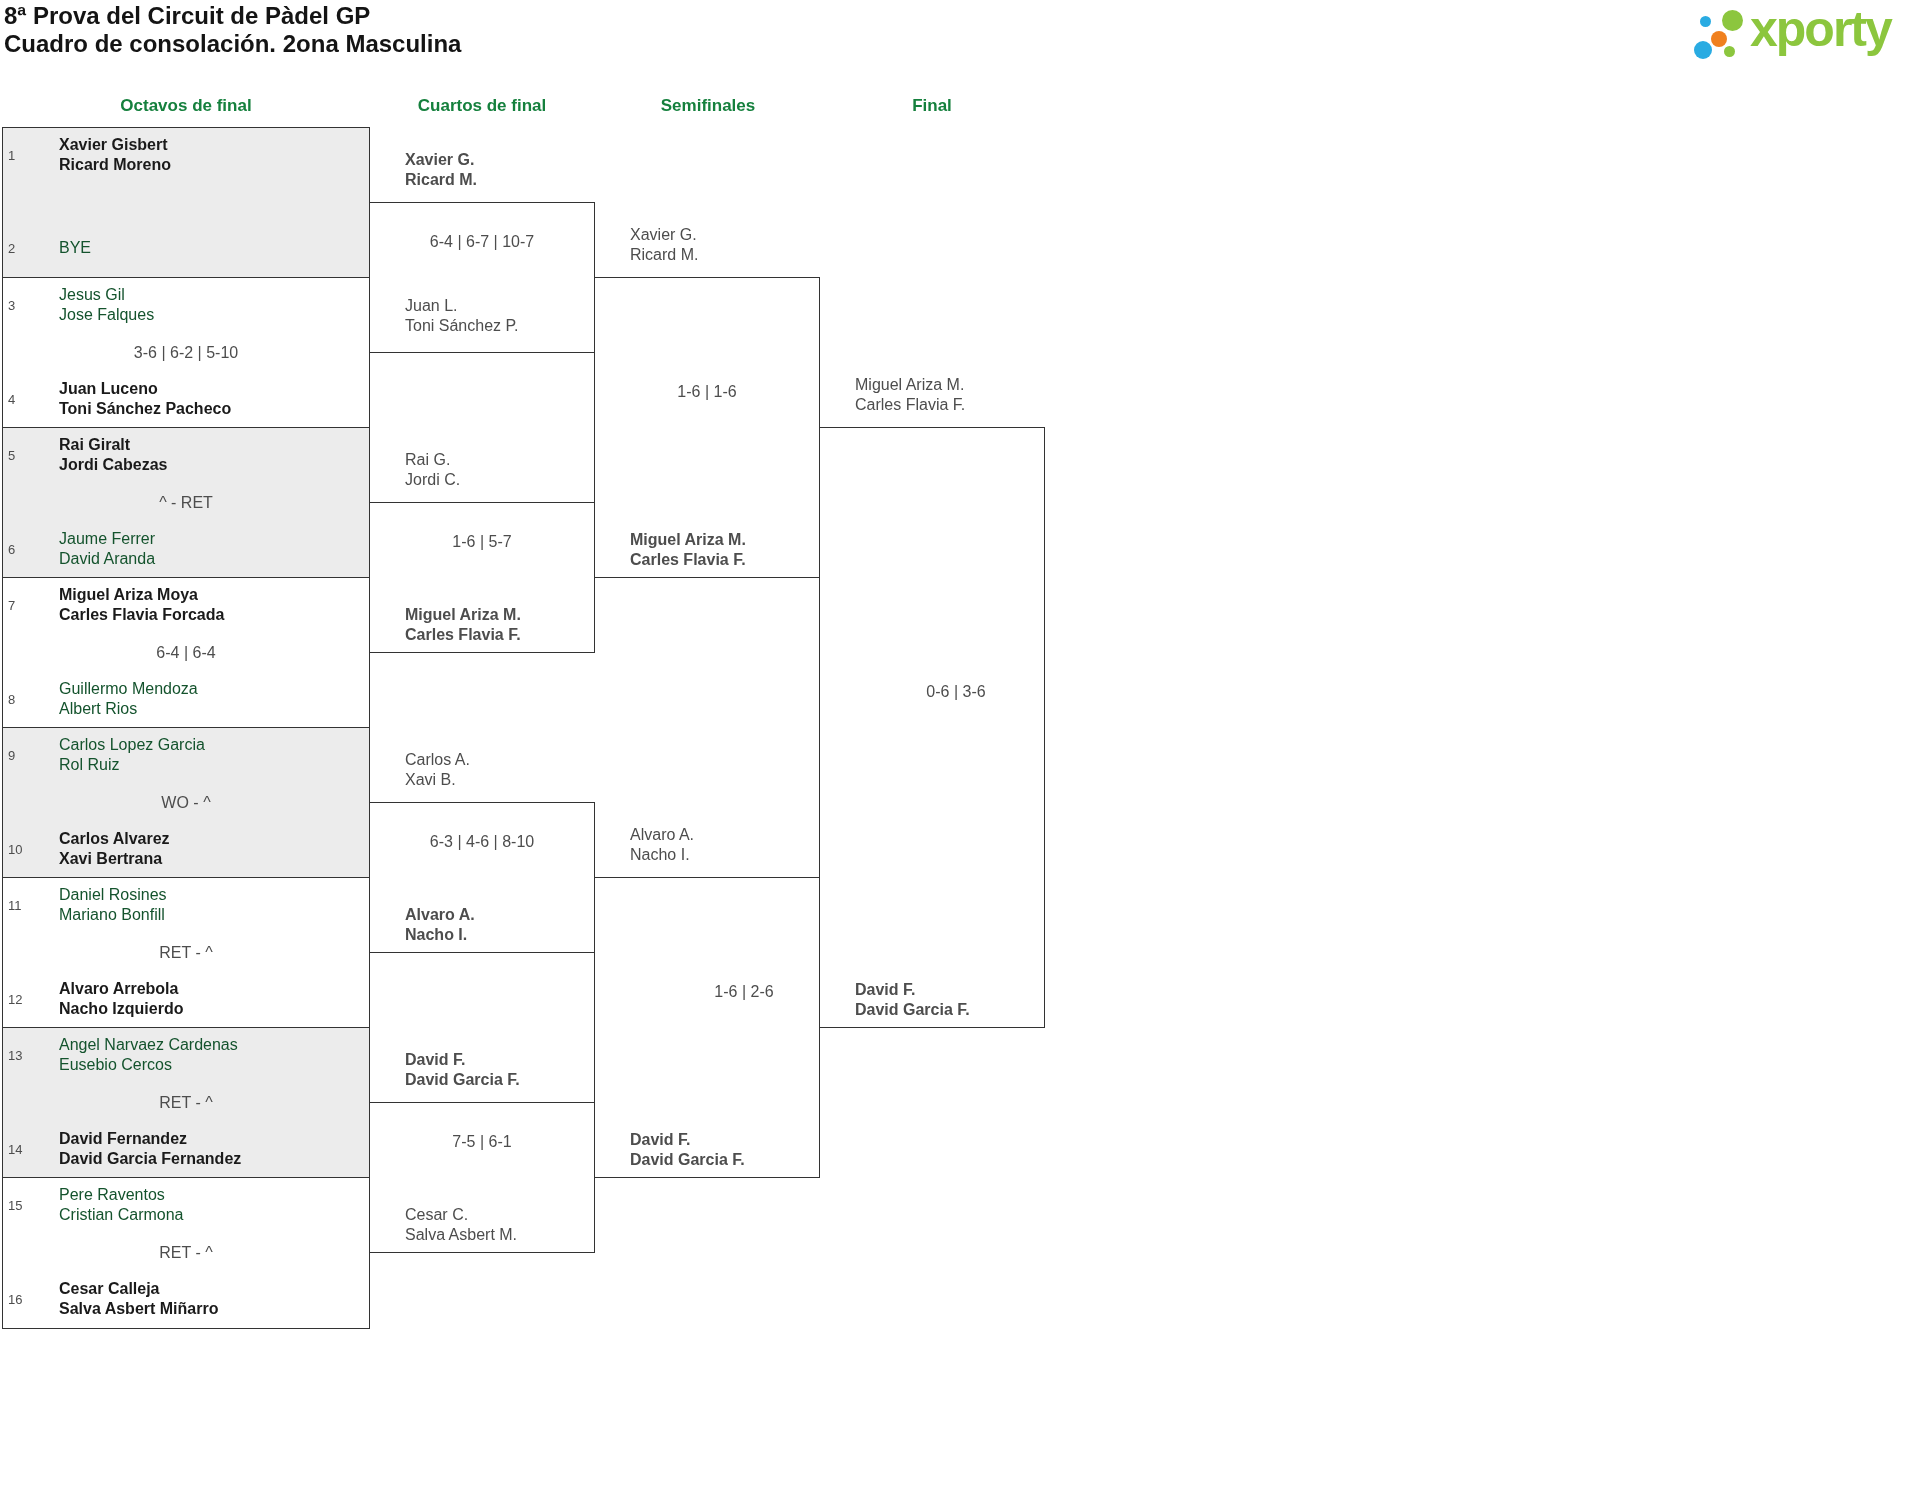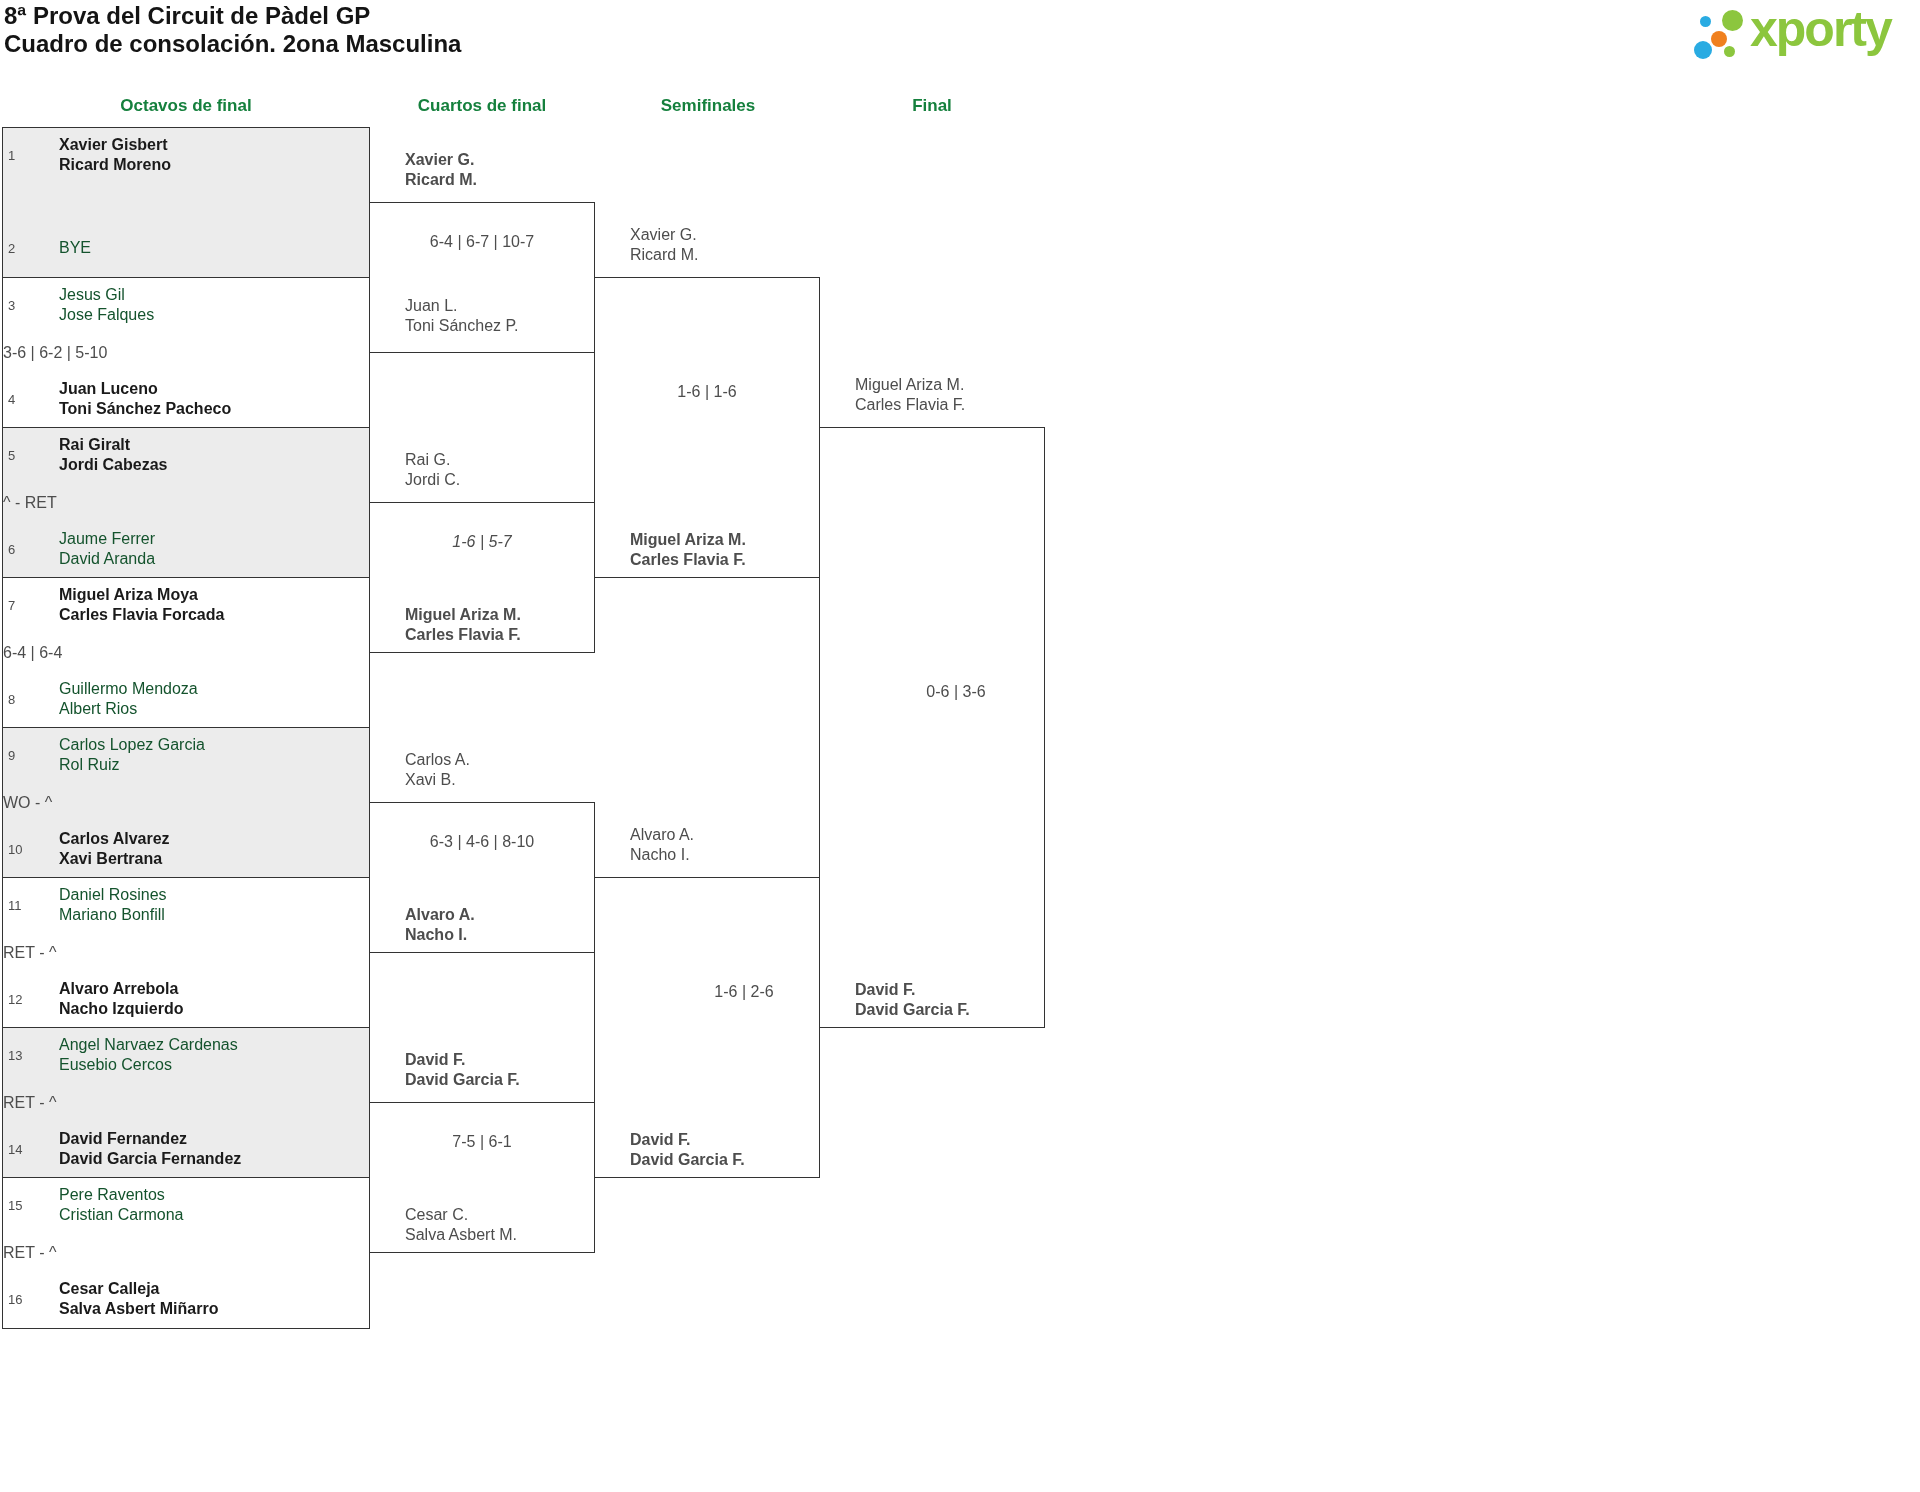--- a/index.html
+++ b/index.html
@@ -27,21 +27,21 @@
   .slot { position:absolute; left:5px; display:flex; align-items:center; }
   .slot.t1 { top:7px; }
   .slot.t2 { top:101px; }
   .slot.t2.bye-pos { top:110px; }
   .seed { width:16px; flex:none; font-size:13px; color:#4d4d4d; }
   .names { margin-left:6px; font-size:16px; line-height:20px; color:#14532d; }
   .nline { display:block; white-space:nowrap;margin-left:29px; }
   .nline:empty { display:none; }
   .is-bold { font-weight:bold; color:#1a1a1a; }
 
-  .r1score { position:absolute; left:0; top:65px; width:100%; text-align:left;
+  .r1score { position:absolute; left:0; top:65px; width:100%; text-align:center;
     font-size:16px; line-height:20px; color:#4d4d4d; }
 
   
   .box { position:absolute; border:1px solid #333; box-sizing:border-box; background:transparent; }
   #box-qf1 { left:369px; top:202px;  width:226px; height:151px; }
   #box-qf2 { left:369px; top:502px;  width:226px; height:151px; }
   #box-qf3 { left:369px; top:802px;  width:226px; height:151px; }
   #box-qf4 { left:369px; top:1102px; width:226px; height:151px; }
   #box-sf1 { left:594px; top:277px;  width:226px; height:301px; }
   #box-sf2 { left:594px; top:877px;  width:226px; height:301px; }
@@ -61,21 +61,21 @@
   #lbl-qf4-t1 { left:376px; top:1050px; }
   #lbl-qf4-t2 { left:376px; top:1205px; }
   #lbl-sf1-t1 { left:601px; top:225px; }
   #lbl-sf1-t2 { left:601px; top:530px; }
   #lbl-sf2-t1 { left:601px; top:825px; }
   #lbl-sf2-t2 { left:601px; top:1130px; }
   #lbl-fin-t1 { left:826px; top:375px; }
   #lbl-fin-t2 { left:826px; top:980px; }
 
   #sc-qf1 { left:369px; top:232px; }
-  #sc-qf2 { left:369px; top:532px;font-style:italic; }
+  #sc-qf2 { left:369px; top:532px; }
   #sc-qf3 { left:369px; top:832px; }
   #sc-qf4 { left:369px; top:1132px; }
   #sc-sf1 { left:594px; top:382px; }
   #sc-sf2 { left:594px; top:982px;margin-left:37px; }
   #sc-fin { left:819px; top:682px;padding-left:24px; }
 
   
   .logo { position:absolute; left:1690px; top:0; width:230px; height:80px; }
   .dot { position:absolute; border-radius:50%; }
   #dot1 { left:10px; top:16px; width:11px; height:11px; background:#29ABE2; }

